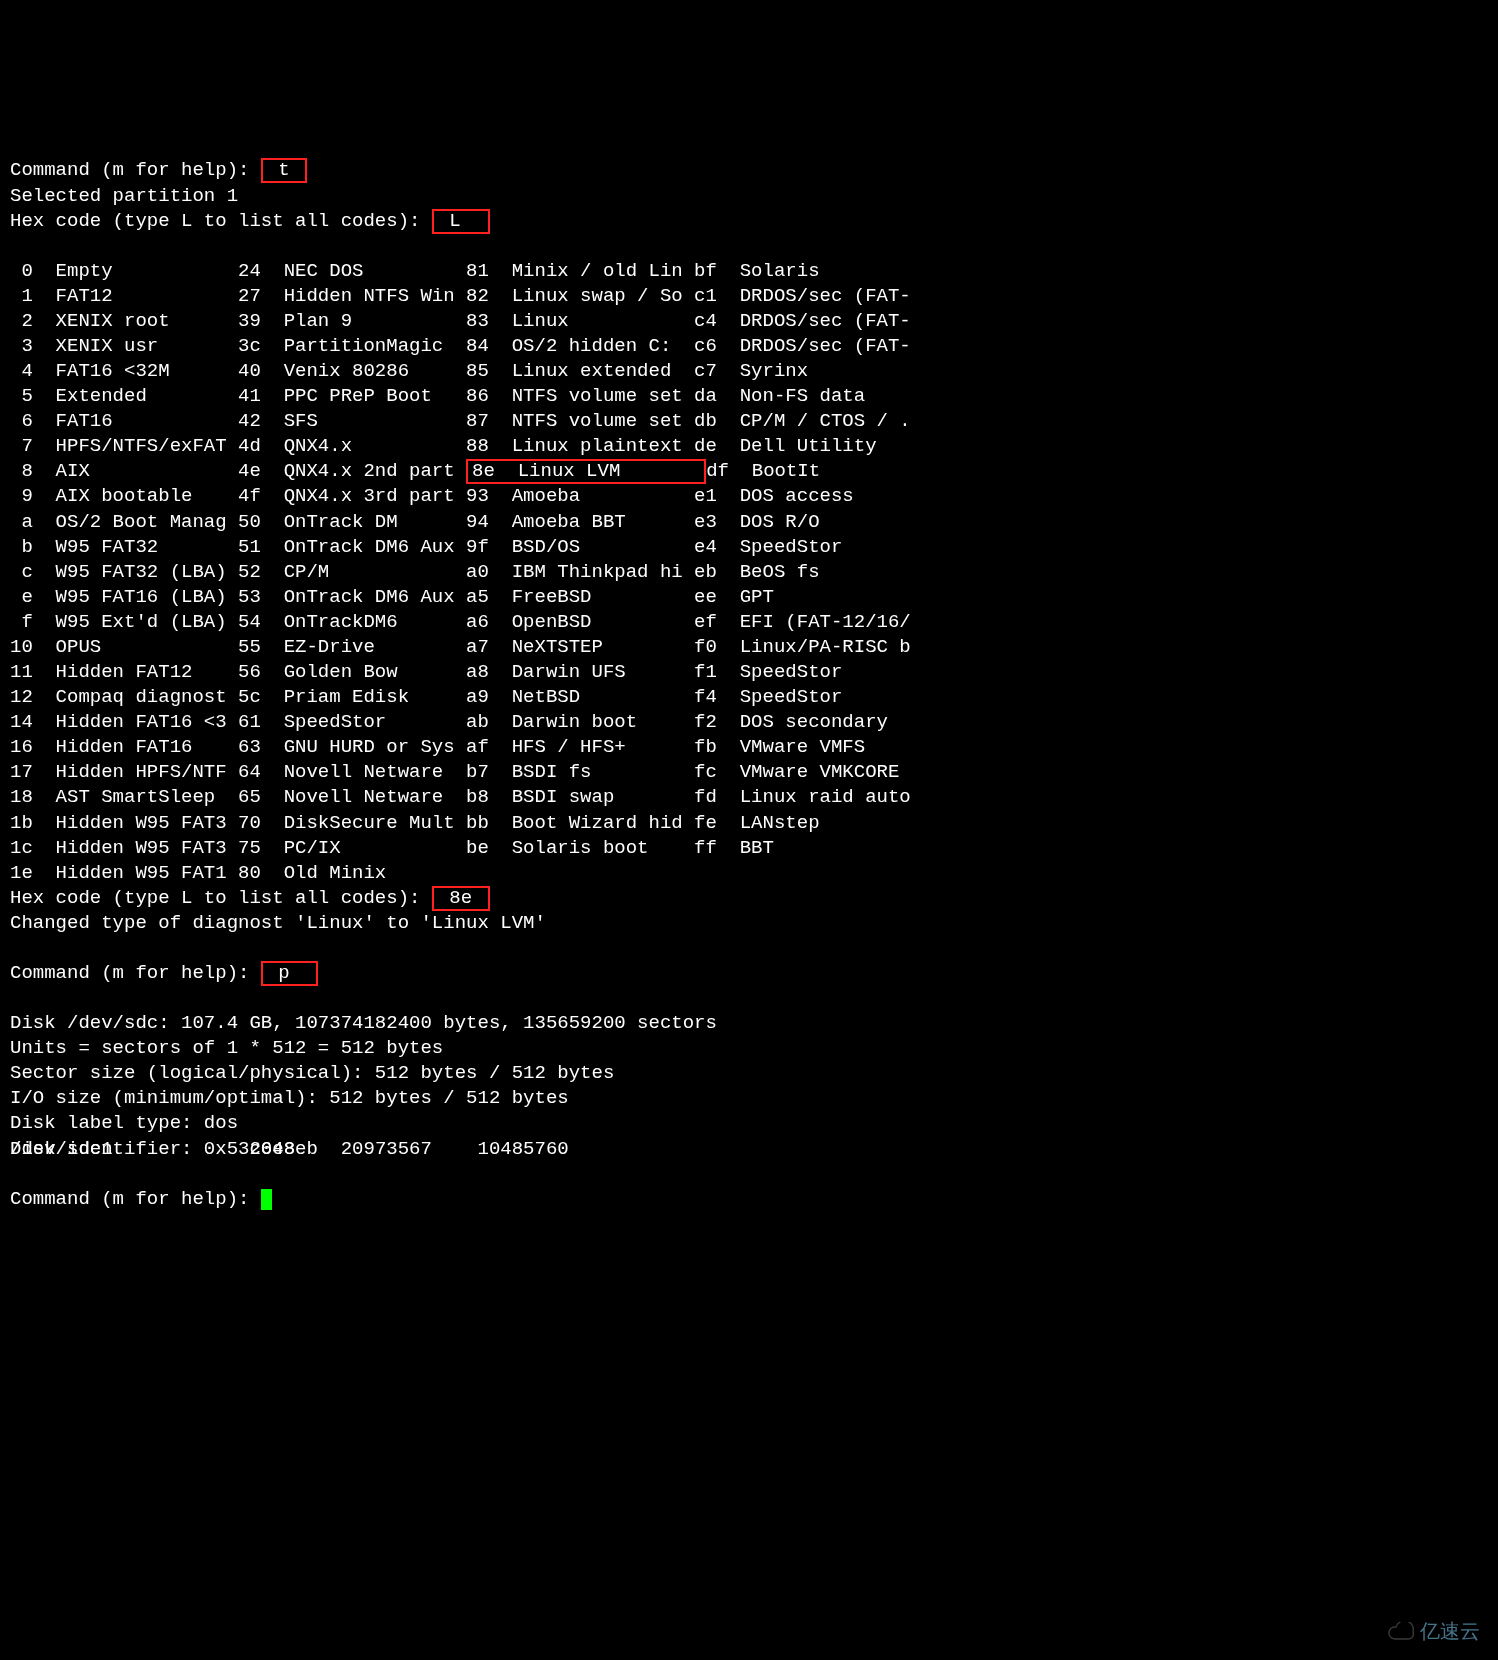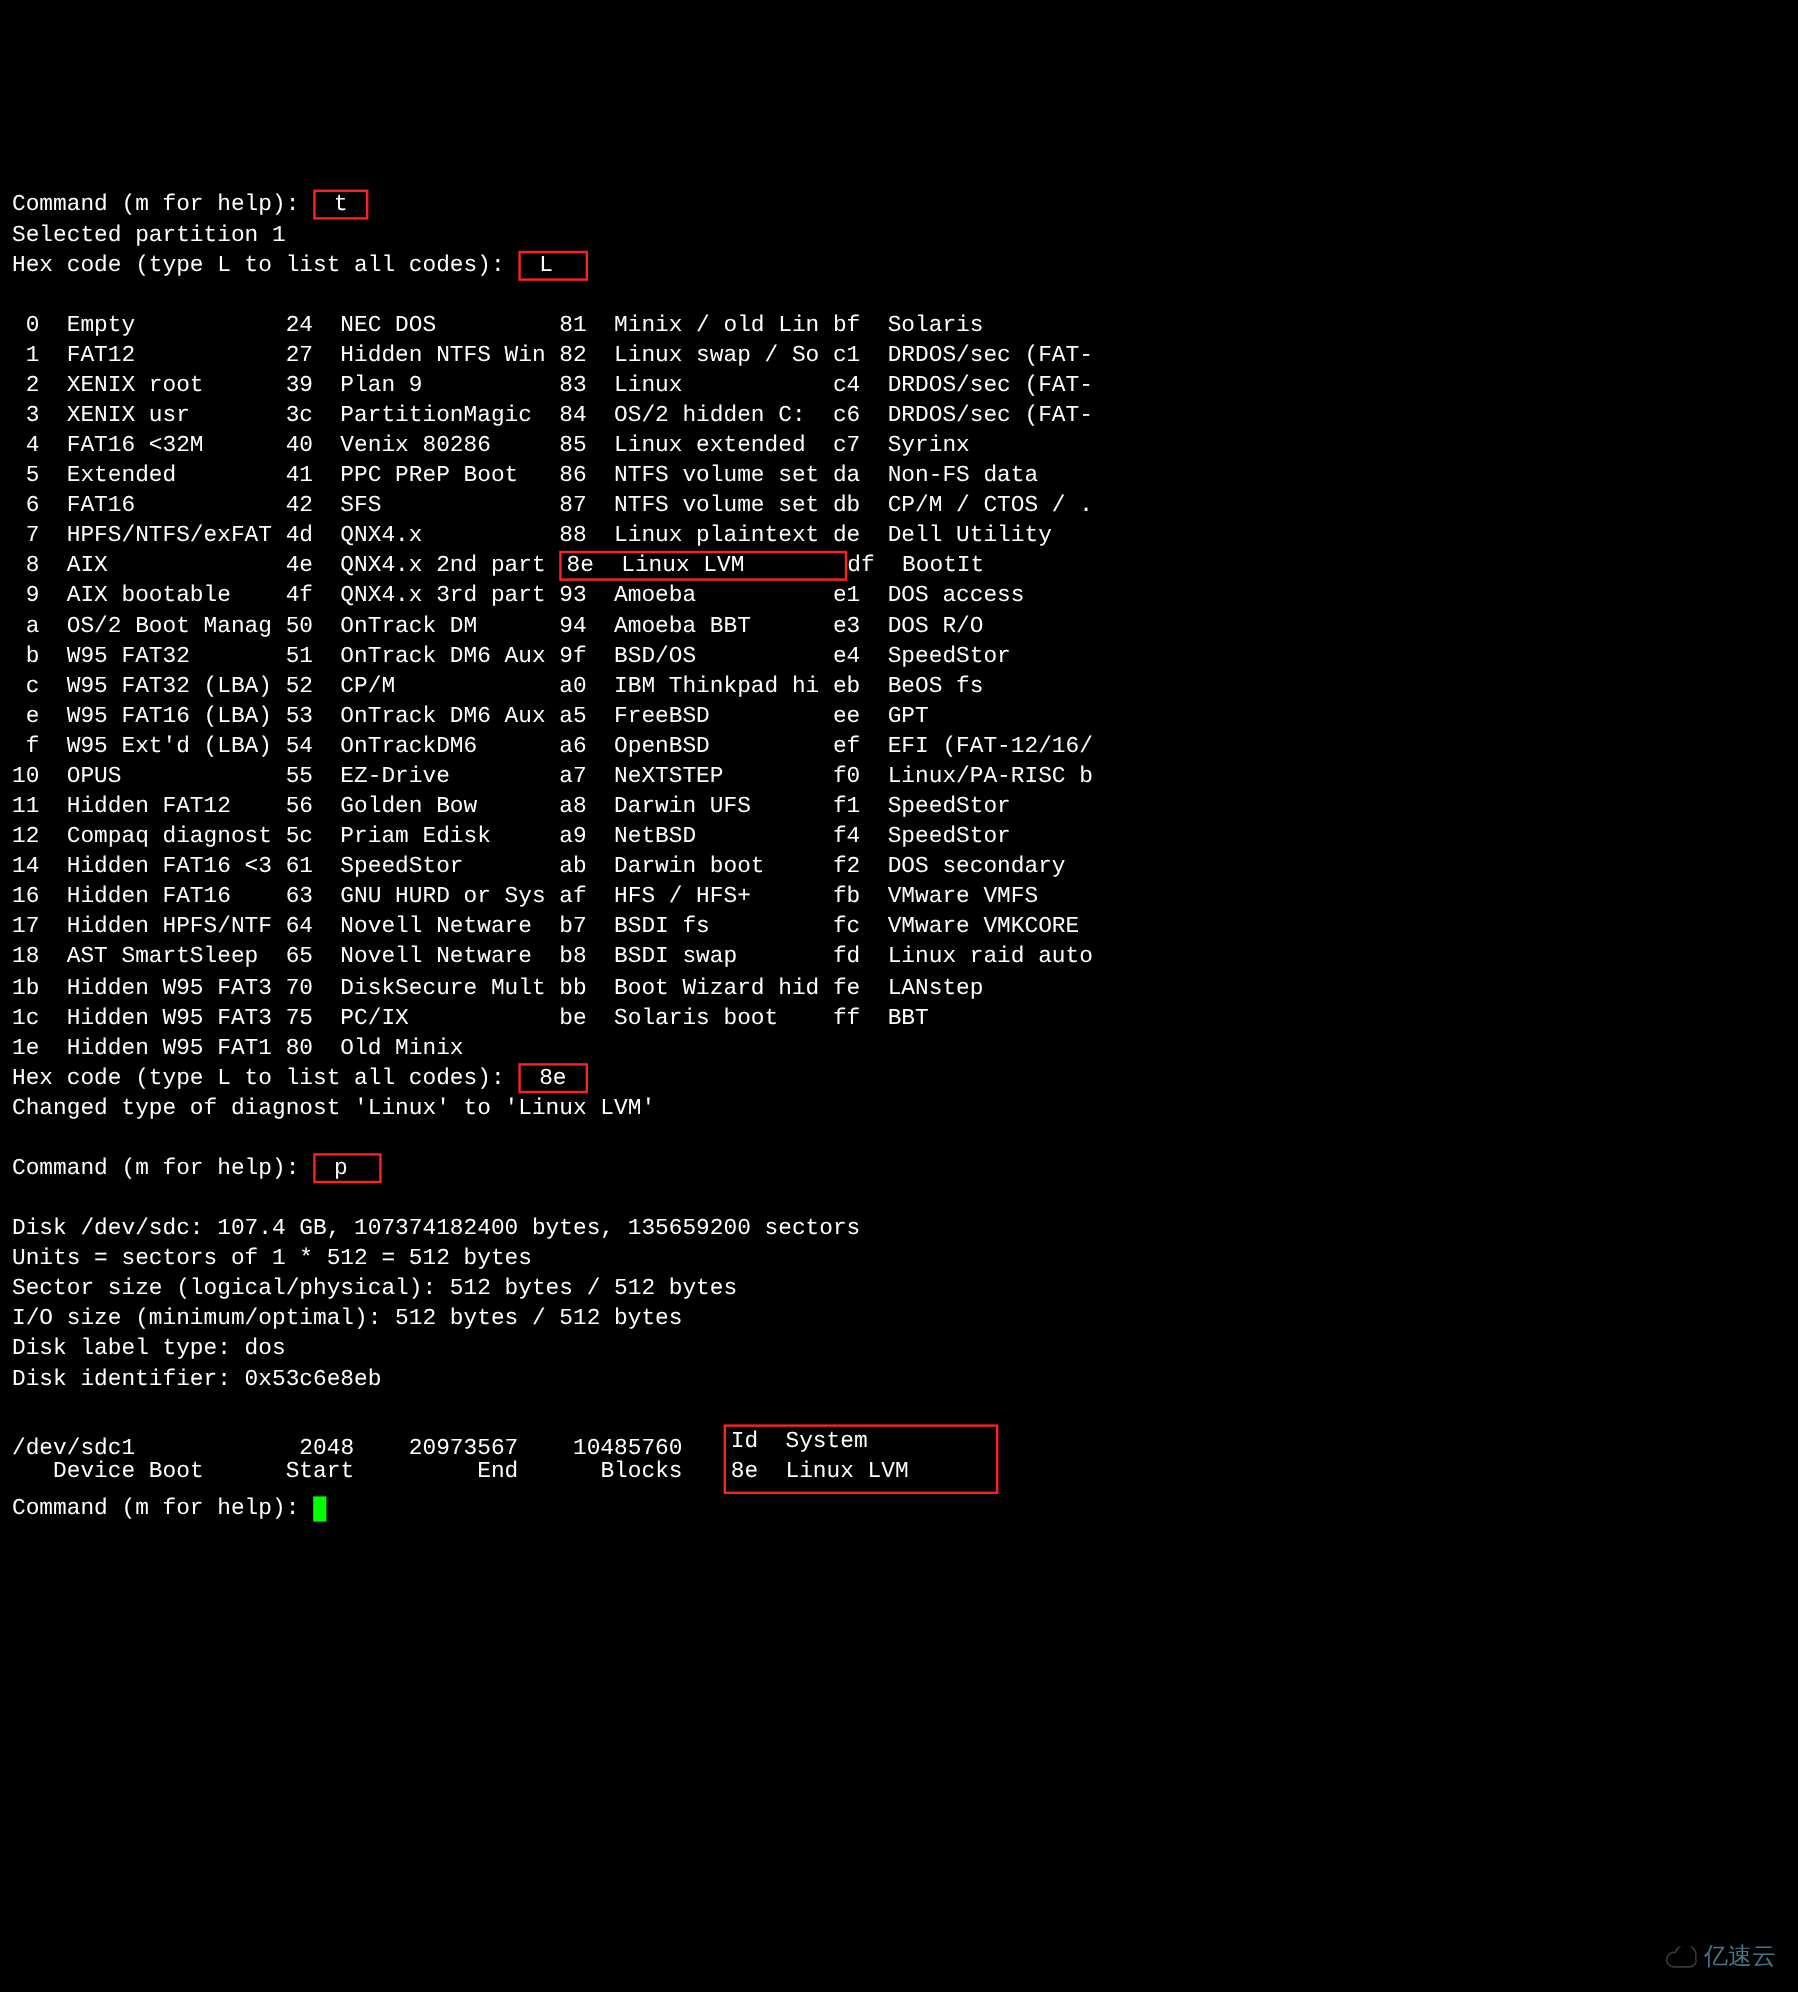--- a/index.html
+++ b/index.html
@@ -88,23 +88,21 @@
 <span>Changed type of diagnost 'Linux' to 'Linux LVM'</span>
 
 <span>Command (m for help): </span><span class="hl"> <span>p</span>  </span>
 
 <div id="disk-info">Disk /dev/sdc: 107.4 GB, 107374182400 bytes, 135659200 sectors
 Units = sectors of 1 * 512 = 512 bytes
 Sector size (logical/physical): 512 bytes / 512 bytes
 I/O size (minimum/optimal): 512 bytes / 512 bytes
 Disk label type: dos
 Disk identifier: 0x53c6e8eb</div>
-<div>   <span>Device Boot</span>      <span>Start</span>         <span>End</span>      <span>Blocks</span>   <span class="hl-wide"><span>Id  System</span>         
-<span>8e  Linux LVM</span>    </span>
-</div><div style="position:relative; top:-2.64em;"><span>/dev/sdc1</span>            <span>2048</span>    <span>20973567</span>    <span>10485760</span></div>
+<div style="position:relative; top:-2.64em;"><span>/dev/sdc1</span>            <span>2048</span>    <span>20973567</span>    <span>10485760</span></div>
 <div style="position:relative; top:-2.64em;"><span>Command (m for help): </span><span class="cursor"></span></div></div>
 
 <div class="watermark">
   <svg width="26" height="18" viewBox="0 0 26 18">
     <path d="M20 17H7a6 6 0 1 1 1-11.9A7 7 0 0 1 25 10a5 5 0 0 1-5 7z" fill="none" stroke="#bbb" stroke-width="1.4"></path>
   </svg>
   <span>亿速云</span>
 </div>
 
 

